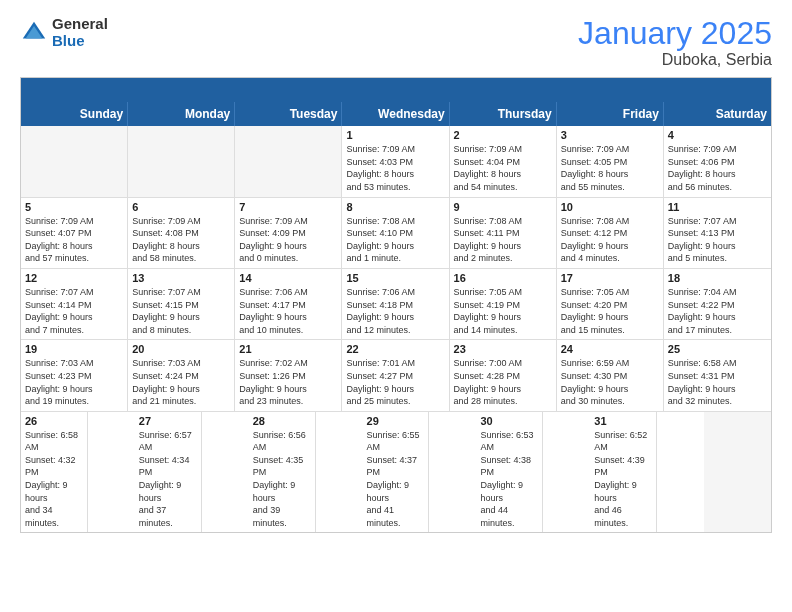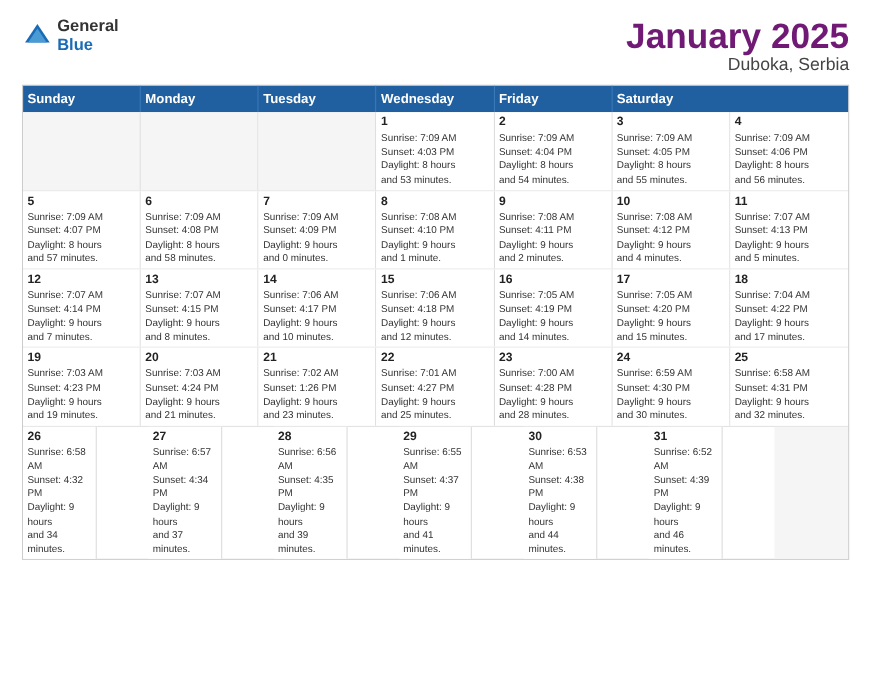--- a/index.html
+++ b/index.html
@@ -45,22 +45,22 @@
     }
     .logo-icon {
       width: 28px;
       height: 28px;
     }
     .title-block {
       text-align: right;
     }
     .title-month {
       font-size: 32px;
-      font-weight: bold;
-      color: #701a75;
+      font-weight: normal;
+      color: #3b82f6;
       line-height: 1.1;
     }
     .title-location {
       font-size: 16px;
       color: #444;
     }
     .calendar {
       flex: 1;
       display: flex;
       flex-direction: column;
@@ -69,22 +69,23 @@
     .cal-header-row {
       display: grid;
       grid-template-columns: repeat(7, 1fr);
       background: #2060a0;
     }
     .cal-header-cell {
       color: #fff;
       font-size: 12px;
       font-weight: bold;
       padding: 5px 4px;
-      text-align: left;
+      text-align: right;
       border-right: 1px solid #3a78b8;
+      margin-top: 24px;
     }
     .cal-header-cell:last-child { border-right: none; }
     .cal-body {
       flex: 1;
       display: flex;
       flex-direction: column;
     }
     .cal-row {
       display: grid;
       grid-template-columns: repeat(7, 1fr);
@@ -136,20 +137,21 @@
       <div class="title-location">Duboka, Serbia</div>
     </div>
   </div>
 
   <div class="calendar">
     <div class="cal-header-row">
     <div class="cal-header-cell">Sunday</div>
         <div class="cal-header-cell">Monday</div>
         <div class="cal-header-cell">Tuesday</div>
         <div class="cal-header-cell">Wednesday</div>
+        <div class="cal-header-cell">Thursday</div>
         <div class="cal-header-cell">Friday</div>
         <div class="cal-header-cell">Saturday</div>
       </div>
     <div class="cal-body">
     <div class="cal-row">
           <div class="cal-cell empty"></div>
           <div class="cal-cell empty"></div>
           <div class="cal-cell empty"></div>
           <div class="cal-cell">
             <span class="day-num">1</span>

